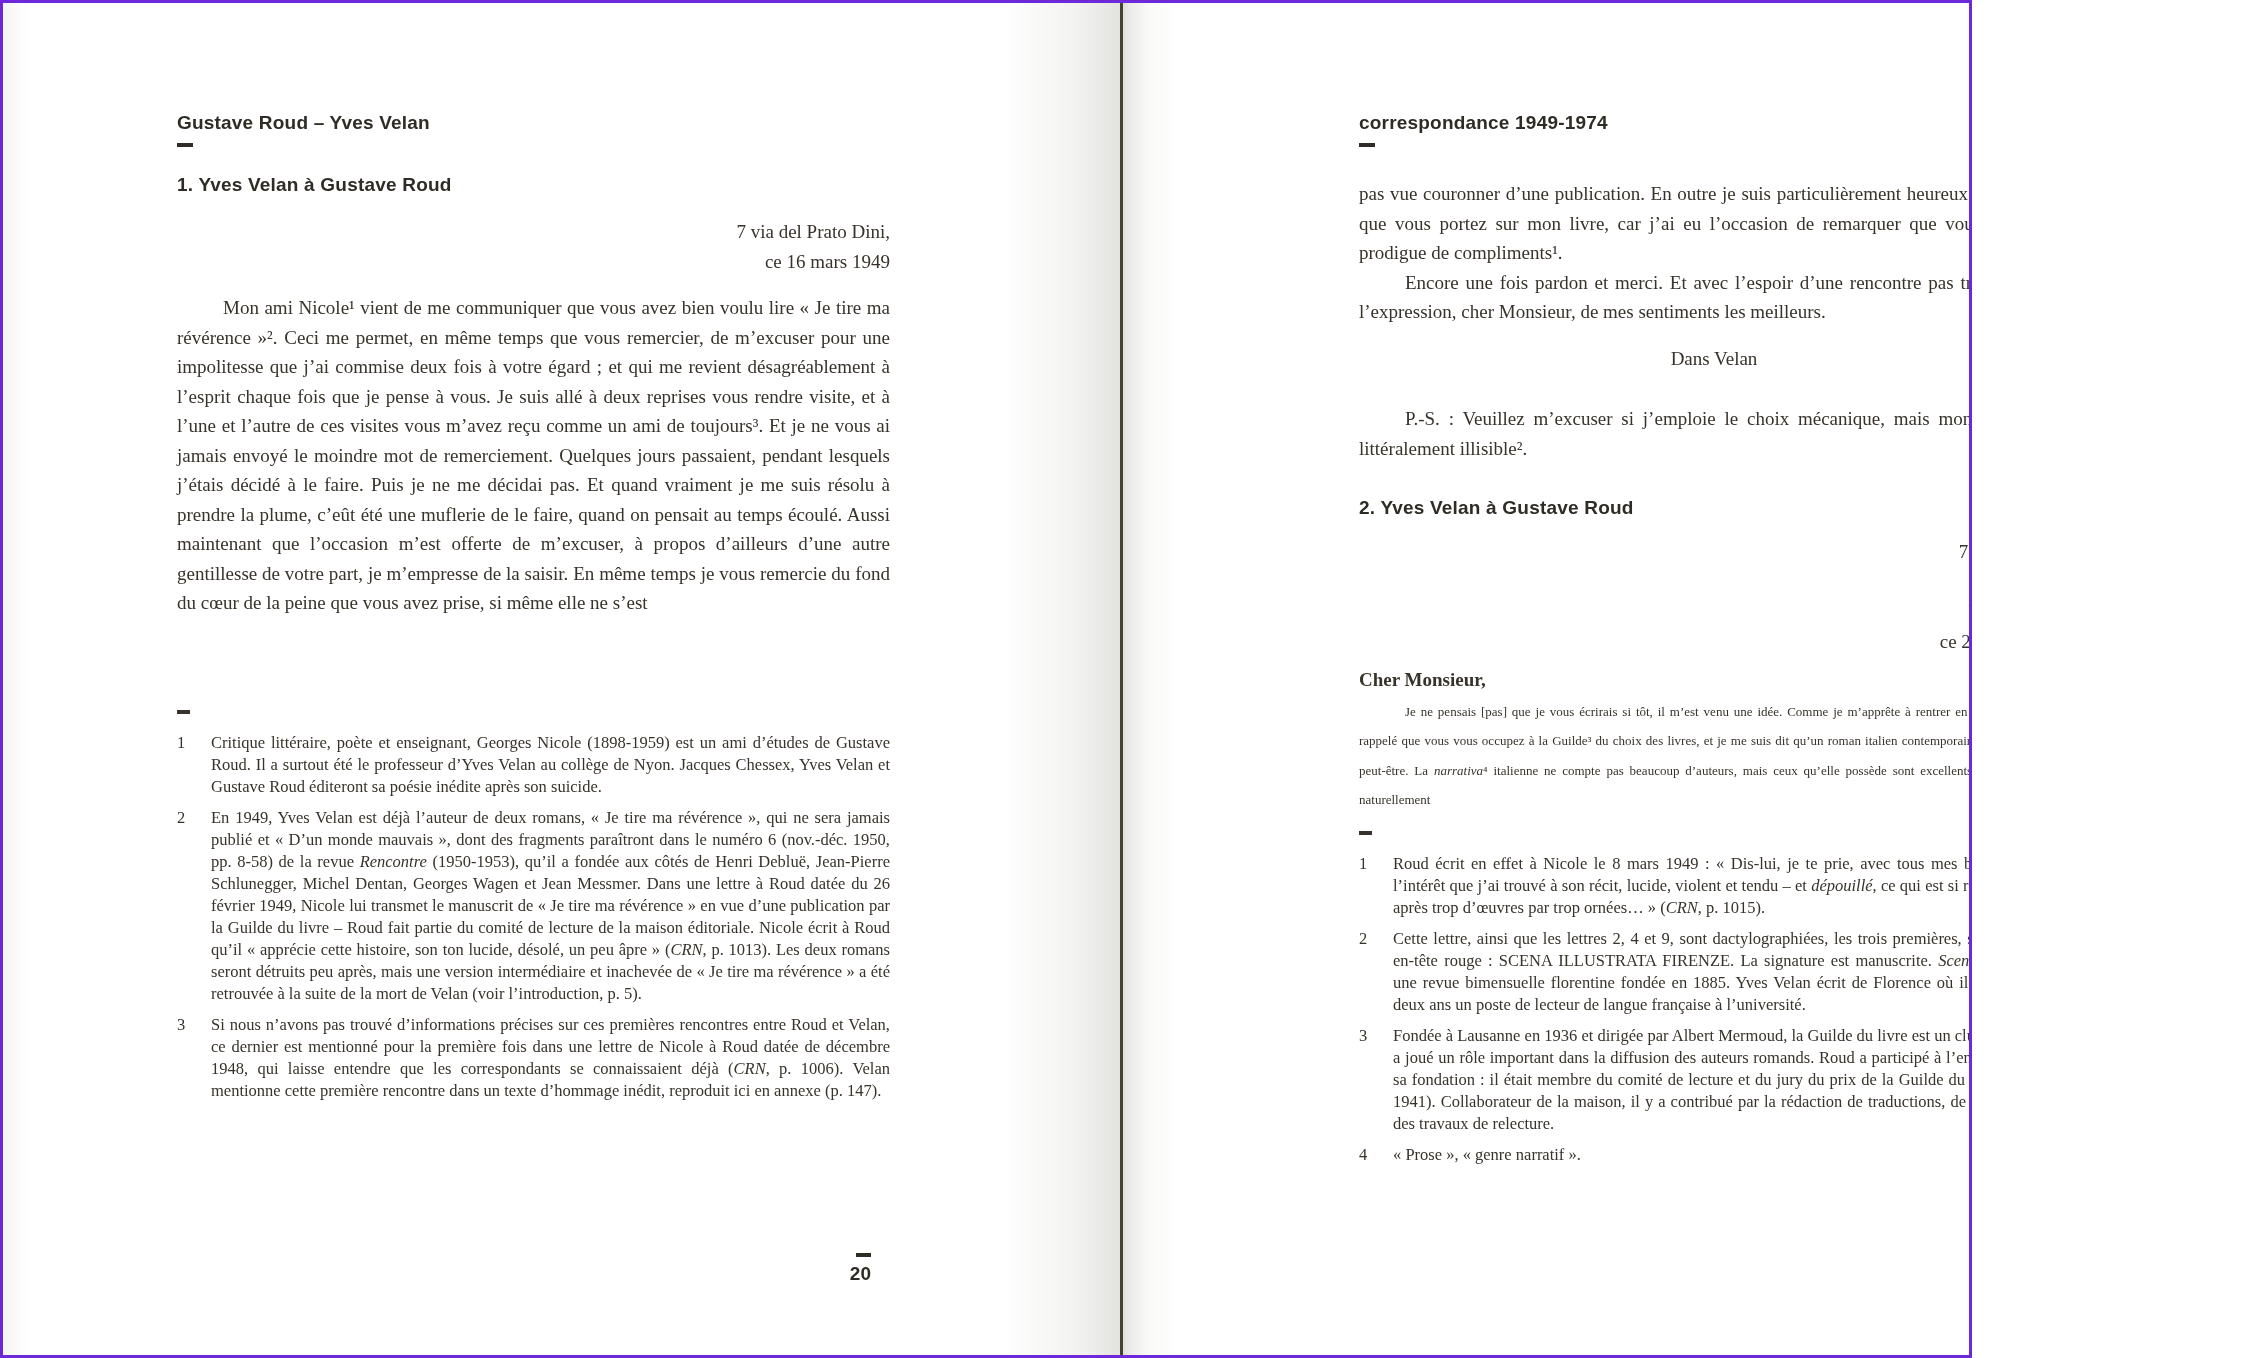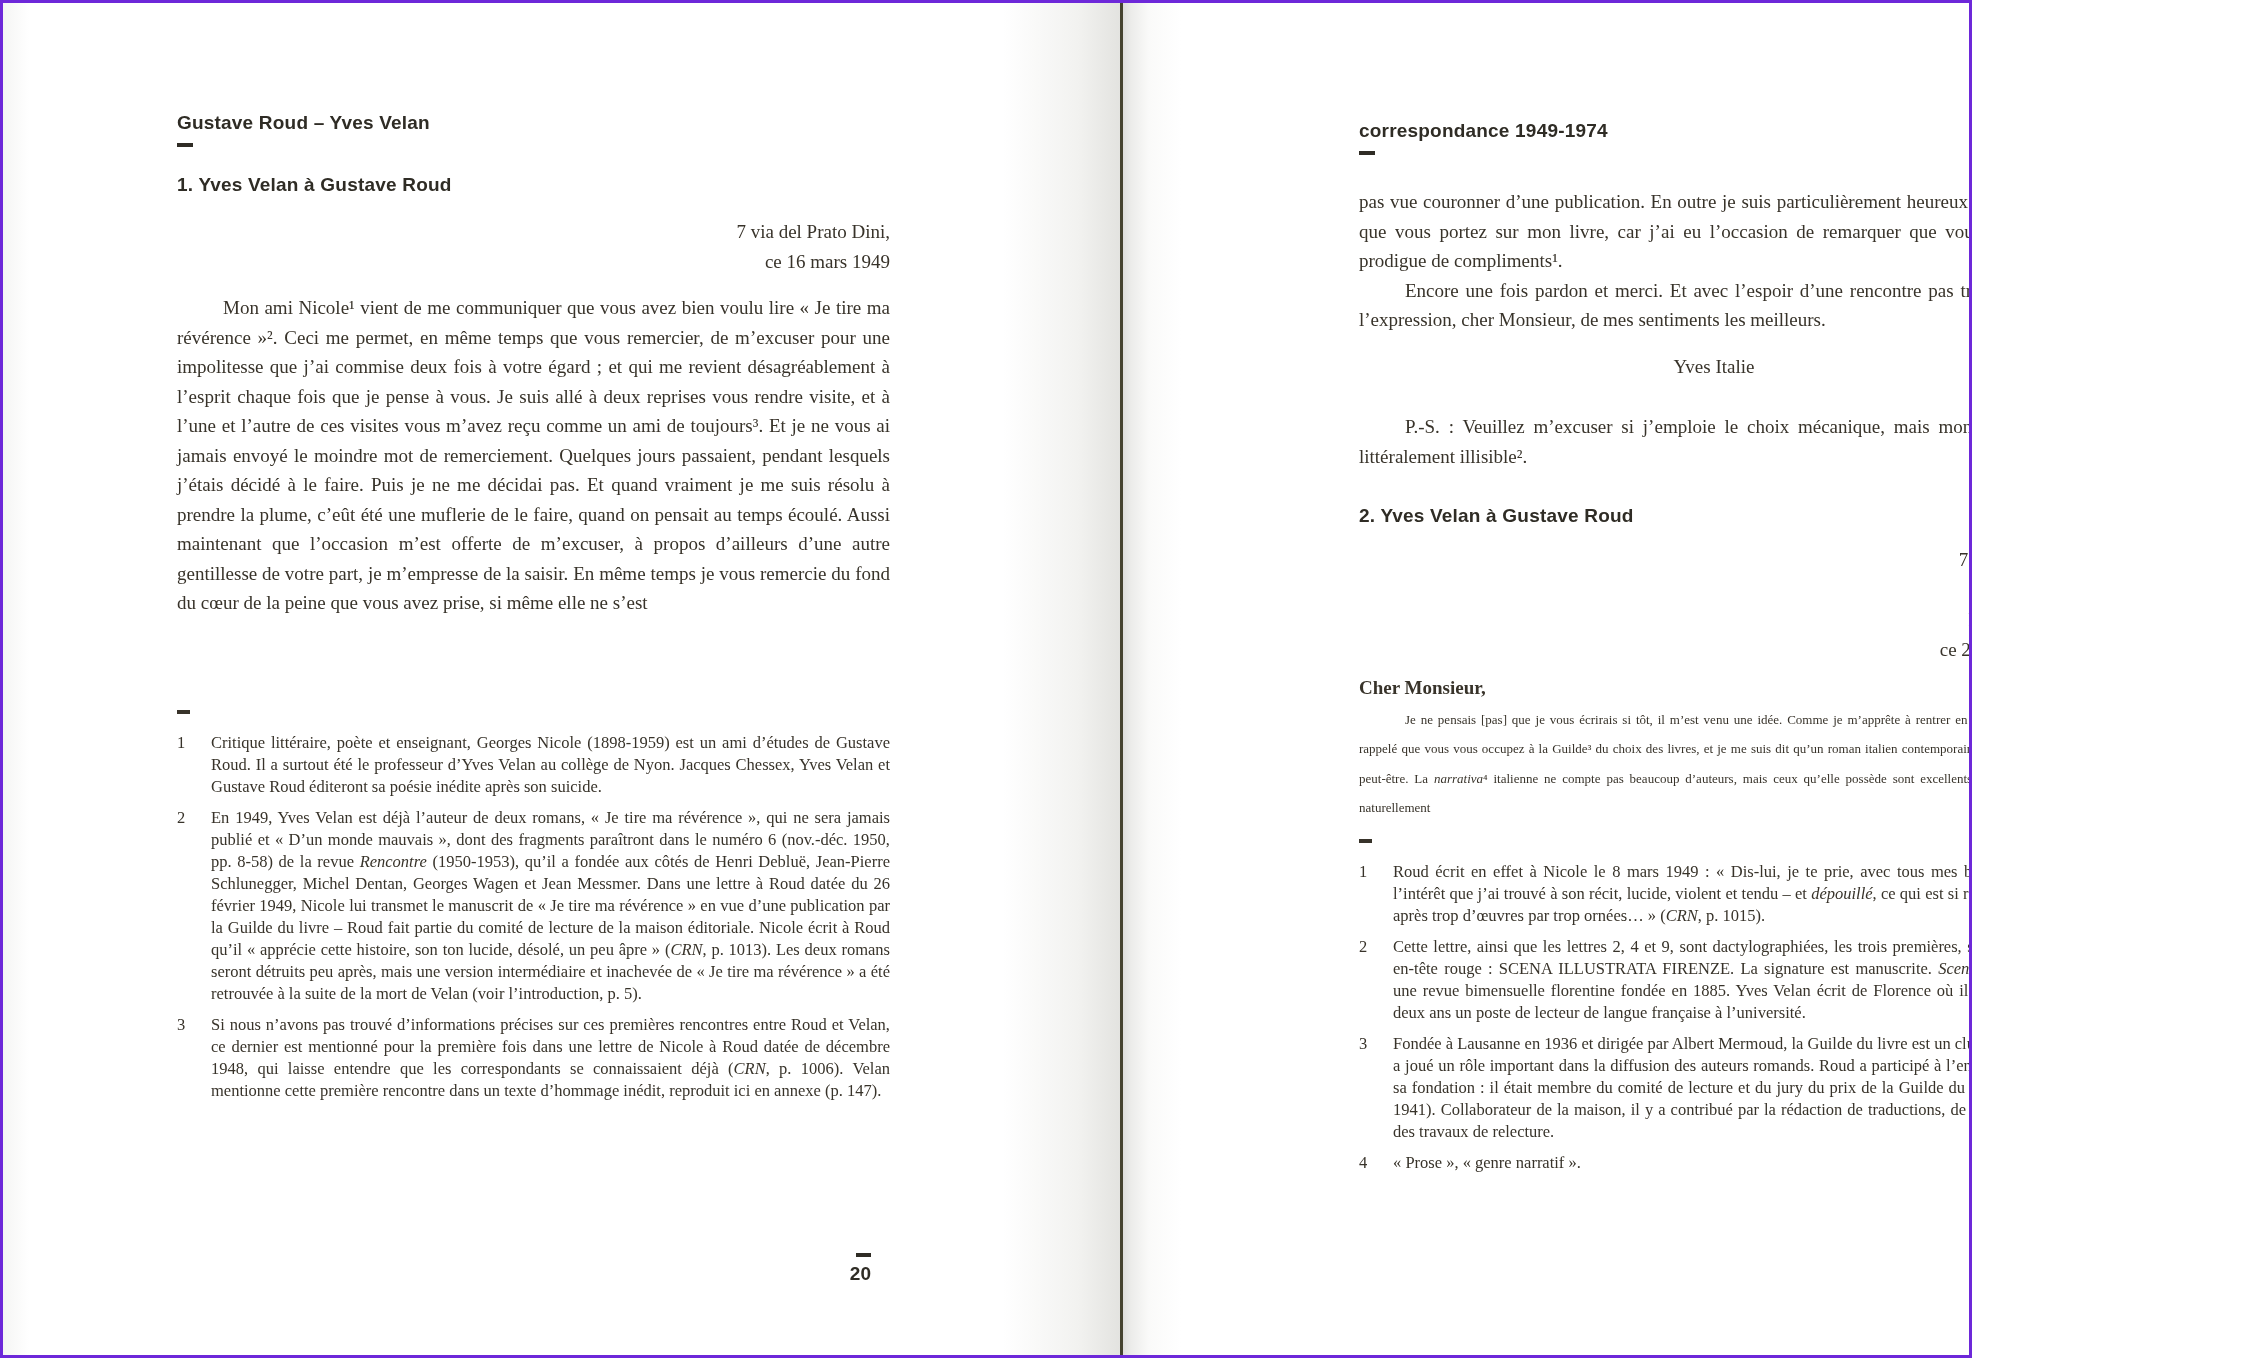--- a/index.html
+++ b/index.html
@@ -20,21 +20,21 @@
   }
   .page-right{
     left:1120px;width:1118px;
     background:linear-gradient(90deg,#dededb 0px,#ececea 8px,#fafaf9 26px,#ffffff 58px,#ffffff 1060px,#f6f6f5 1118px);
   }
   .gutter-line{position:absolute;top:0;left:1117px;width:3px;height:100%;background:#45432f;}
 
   
   .col{position:absolute;top:108px;}
   .col-left{left:174px;width:713px;}
-  .col-right{left:1356px;width:710px;margin-top:8px;}
+  .col-right{left:1356px;width:710px;}
 
   .running-head{font-family:"Liberation Sans",sans-serif;font-weight:700;font-size:19px;line-height:24px;letter-spacing:.2px;color:#2f2c25;}
   .dash{width:16px;height:4px;background:#2f2c25;margin-top:8px;}
 
   .letter-heading{font-family:"Liberation Sans",sans-serif;font-weight:700;font-size:19px;line-height:20px;letter-spacing:.2px;color:#2f2c25;}
 
   .serif{font-size:19px;line-height:29.5px;text-align:justify;}
   .address{font-size:19px;line-height:30px;text-align:right;}
   .indent{text-indent:46px;}
   .signature{font-size:19px;line-height:29.5px;text-align:center;}
@@ -118,21 +118,21 @@
 
   <div class="col col-right">
     <div>
       <div class="running-head">correspondance 1949-1974</div>
       <div class="dash"></div>
     </div>
 
     <div class="serif mt-cont">pas vue couronner d’une publication. En outre je suis particulièrement heureux du jugement que vous portez sur mon livre, car j’ai eu l’occasion de remarquer que vous n’êtes pas prodigue de compliments¹.</div>
     <div class="serif indent">Encore une fois pardon et merci. Et avec l’espoir d’une rencontre pas trop lointaine, l’expression, cher Monsieur, de mes sentiments les meilleurs.</div>
 
-    <div class="signature mt-signature">Yves Italie</div>
+    <div class="signature mt-signature">Dans Velan</div>
 
     <div class="serif indent mt-ps">P.-S. : Veuillez m’excuser si j’emploie le choix mécanique, mais mon écriture est littéralement illisible².</div>
 
     <div class="letter-heading mt-heading2">2. Yves Velan à Gustave Roud</div>
 
     <div class="address mt-address-r">
       <div>7 via del Prato</div>
       <div>c/o Dini</div>
       <div>Firenze Italie</div>
       <div>ce 29 mai [1949]</div>

